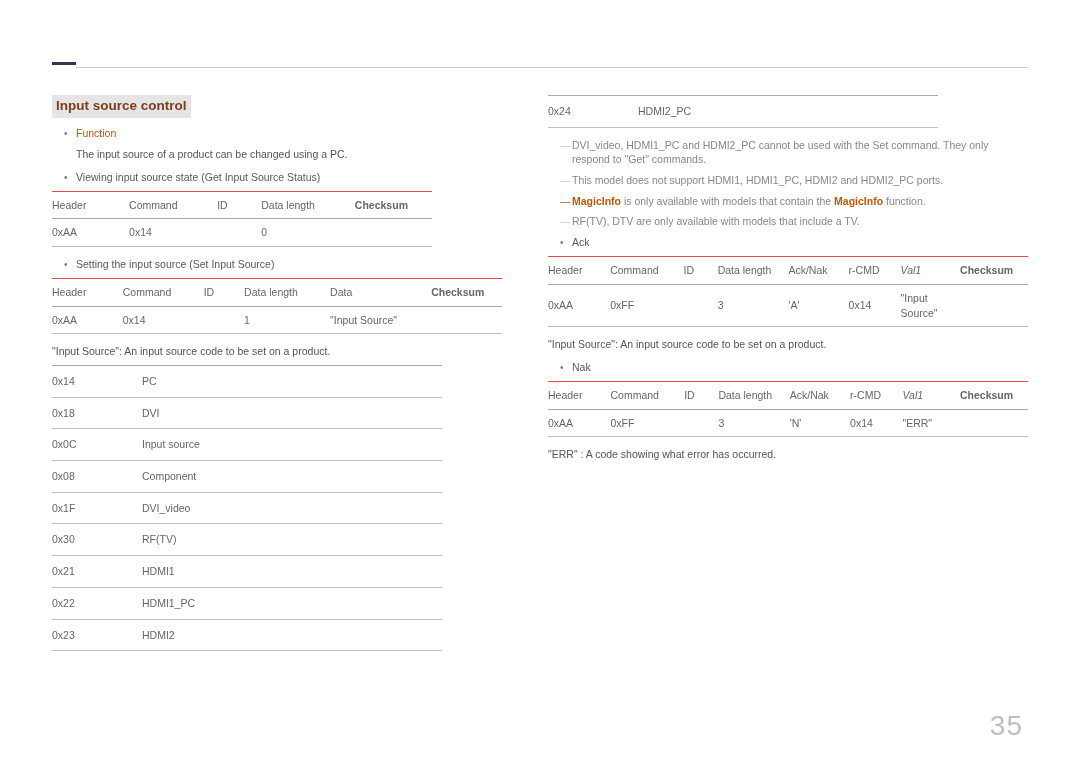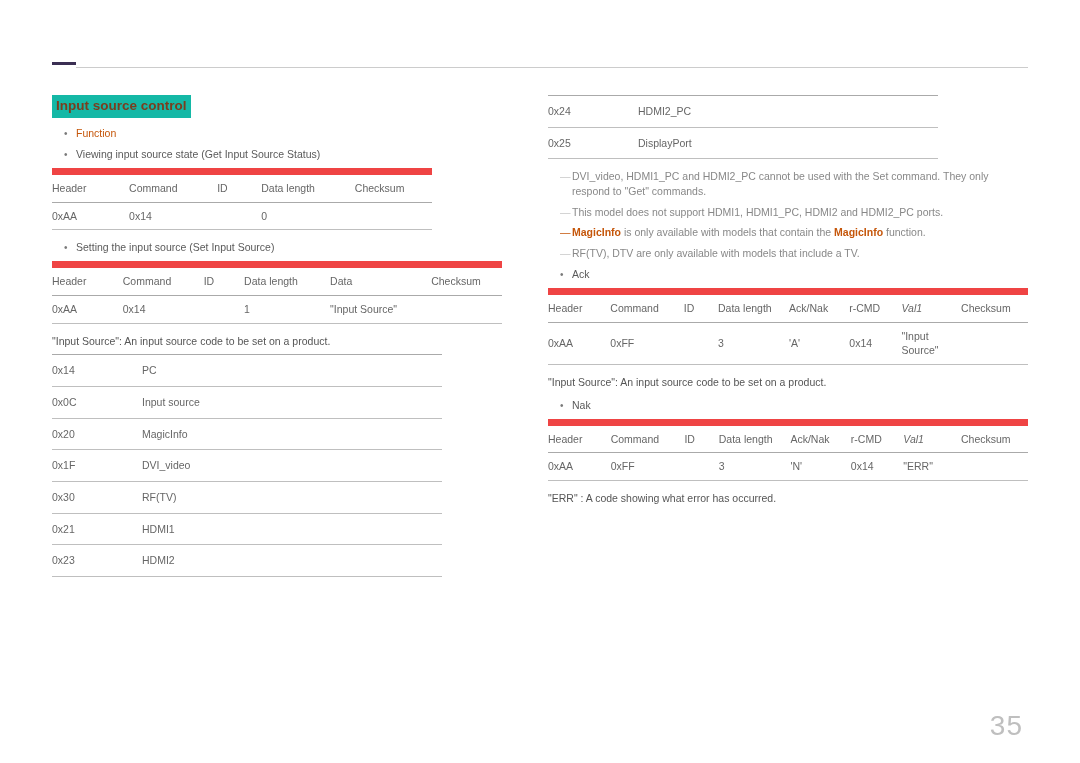--- a/index.html
+++ b/index.html
@@ -39,21 +39,21 @@
     display: flex;
     gap: 28px;
   }
   .col {
     flex: 1 1 0;
     font-size: 10.5px;
     color: #5a5a5a;
   }
   .section-title {
     display: inline-block;
-    background: #14b8a6;
+    background: #e5e5e5;
     color: #7a3d1e;
     font-weight: bold;
     font-size: 13.5px;
     padding: 2px 4px;
     margin-bottom: 8px;
   }
   .bullet {
     display: flex;
     align-items: flex-start;
     margin-left: 12px;
@@ -102,59 +102,60 @@
     color: #666;
   }
   th, td {
     text-align: left;
     padding: 6px 10px 6px 0;
     border-bottom: 1px solid #bfbfbf;
     font-weight: normal;
   }
   thead th {
     border-bottom: 1px solid #aaa;
-    border-top: 7px solid #ef4444;
+    border-top: 1px solid #ef4444;
     color: #666;
   }
   .page-number {
     position: absolute;
     right: 57px;
     bottom: 18px;
     font-size: 28px;
     color: #bfbfbf;
     letter-spacing: 1px;
   }
   
   .w-hdr { width: 60px; }
   .w-cmd { width: 70px; }
   .w-id  { width: 30px; margin-top: 38px; }
   .w-dl  { width: 75px; }
   .w-an  { width: 55px; }
   .w-rc  { width: 50px; }
   .w-v1  { width: 55px; font-style: italic; }
-  .w-ck  { width: 60px; }
+  .w-ck  { width: 60px; font-weight: bold; }
   .w-data{ width: 90px; }
   .codes td:first-child { width: 80px; }
   .codes td { padding: 8px 10px 8px 0;}
 </style>
 </head>
 <body>
 
 <div class="top-marker"></div>
 <div class="top-rule"></div>
 
 <div class="page-content">
 
   <div class="col">
     <div class="section-title">Input source control</div>
 
     <div class="bullet">
       <span class="dot">•</span>
       <span class="txt accent-lead">Function</span>
     </div>
+    <div class="sub">The input source of a product can be changed using a PC.</div>
 
     <div class="bullet">
       <span class="dot">•</span>
       <span class="txt">Viewing input source state (Get Input Source Status)</span>
     </div>
 
     <table style="width:380px">
       <thead>
           <tr>
         <th class="w-hdr">Header</th>
@@ -205,58 +206,62 @@
 
     <div style="margin-bottom:6px;color:#555">"Input Source": An input source code to be set on a product.</div>
 
     <table class="codes" style="width:390px">
       <tbody>
         <tr style="border-top:1px solid #aaa">
             <td>0x14</td>
             <td>PC</td>
           </tr>
         <tr>
+            <td>0x18</td>
+            <td>DVI</td>
+          </tr>
+        <tr>
             <td>0x0C</td>
             <td>Input source</td>
           </tr>
         <tr>
-            <td>0x20</td>
-            <td>MagicInfo</td>
+            <td>0x08</td>
+            <td>Component</td>
           </tr>
         <tr>
             <td>0x1F</td>
             <td>DVI_video</td>
           </tr>
         <tr>
             <td>0x30</td>
             <td>RF(TV)</td>
           </tr>
         <tr>
             <td>0x21</td>
             <td>HDMI1</td>
+          </tr>
+        <tr>
+            <td>0x22</td>
+            <td>HDMI1_PC</td>
           </tr>
         <tr>
             <td>0x23</td>
             <td>HDMI2</td>
           </tr>
       </tbody>
     </table>
   </div>
 
   <div class="col">
 
     <table class="codes" style="width:390px;margin-top:0">
       <tbody>
         <tr style="border-top:1px solid #aaa">
             <td>0x24</td>
             <td>HDMI2_PC</td>
-          </tr>
-        <tr>
-            <td>0x25</td>
-            <td>DisplayPort</td>
           </tr>
       </tbody>
     </table>
 
     <div class="dashline">
       <span class="dash">―</span>
       <span class="txt">DVI_video, HDMI1_PC and HDMI2_PC cannot be used with the Set command. They only respond to "Get" commands.</span>
     </div>
     <div class="dashline">
       <span class="dash">―</span>

